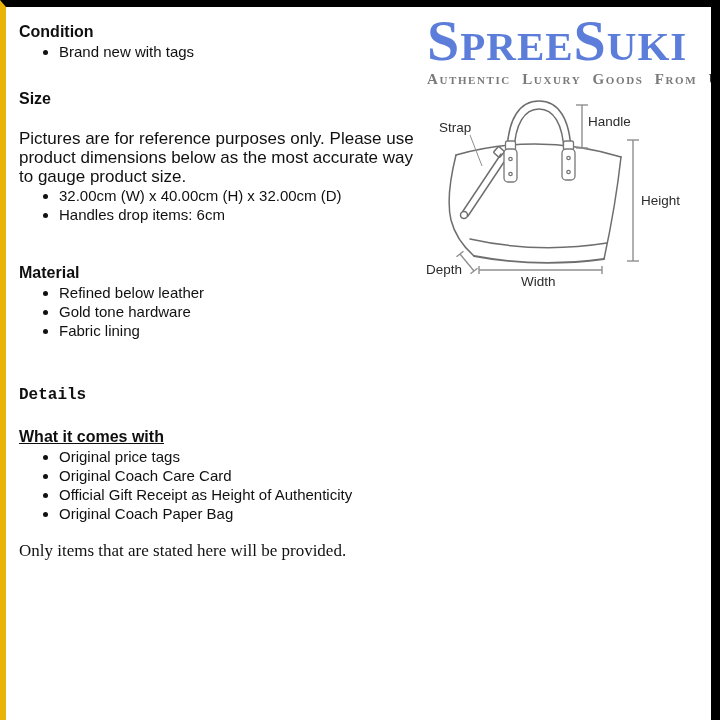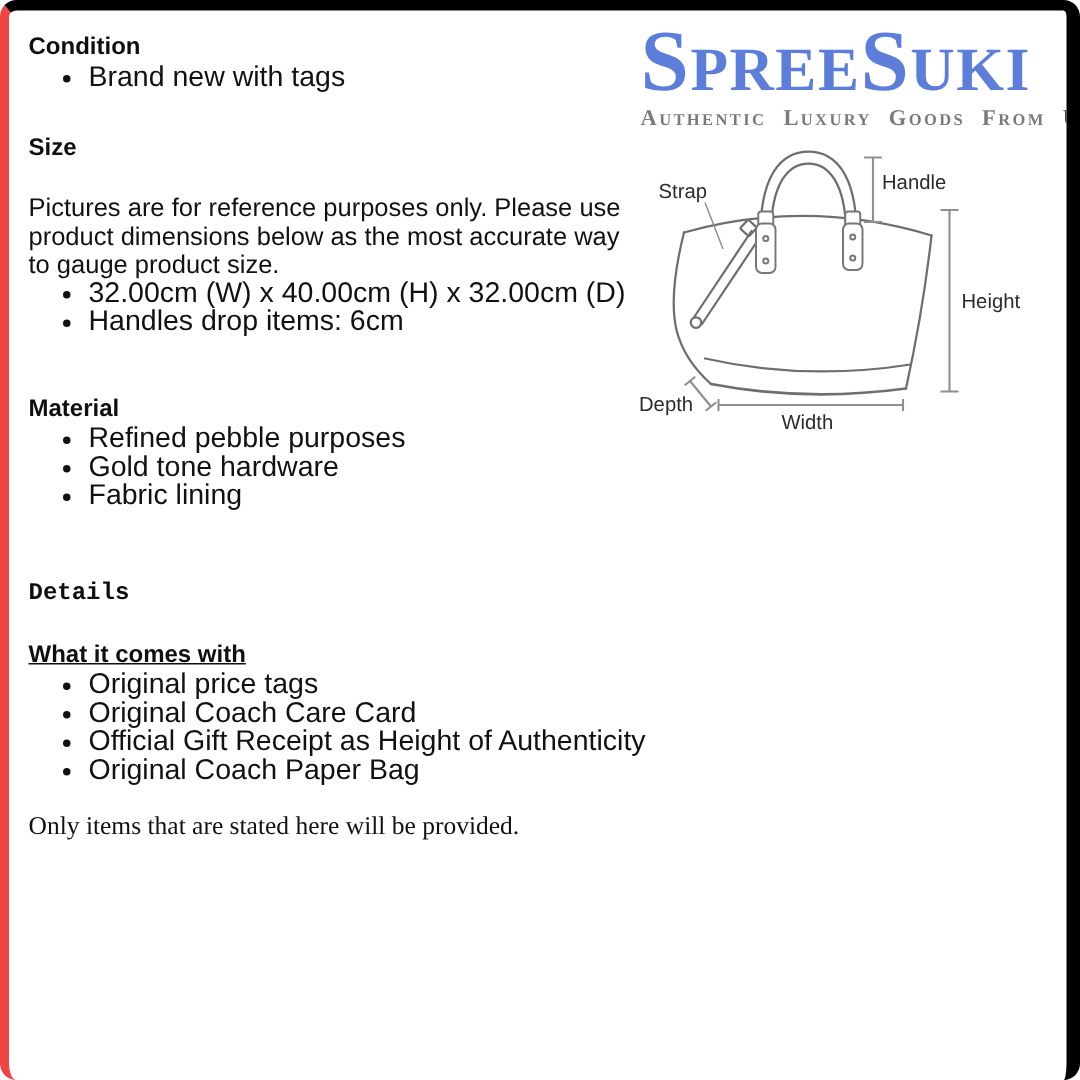--- a/index.html
+++ b/index.html
@@ -3,26 +3,25 @@
 <meta charset="utf-8">
 <style>
   * { box-sizing: border-box; }
   html, body { margin: 0; padding: 0; background: #ffffff; }
   #page {
     position: relative;
     width: 720px;
     height: 720px;
     background: #ffffff;
     border-top: 7px solid #000;
-    border-left: 6px solid #ef4444;
+    border-left: 6px solid #eab308;
     border-right: 9px solid #000;
     overflow: hidden;
     font-family: "Liberation Sans", sans-serif;
     color: #111111;
-    border-radius: 11px;
   }
   
   .content {
     position: absolute;
     left: 0; top: 0;
     width: 560px;
     padding: 15px 0 0 13px;
   }
   .section-heading {
     font-size: 16px;
@@ -36,21 +35,21 @@
     line-height: 19px;
     margin: 0;
   }
   .para { max-width: 402px; }
   ul.bullets {
     margin: 0;
     padding: 0 0 0 40px;
     list-style: disc;
   }
   ul.bullets li {
-    font-size: 19px;
+    font-size: 15px;
     line-height: 19px;
   }
   
   .mt21 { margin-top: 21px; }
   .mt28 { margin-top: 28px; }
   .mt20 { margin-top: 20px; }
   .mt23 { margin-top: 23px; }
   .mt39 { margin-top: 39px; }
   .mt45 { margin-top: 45px; font-family: Liberation Mono, monospace; }
   .mt22 { margin-top: 22px; text-decoration: underline; }
@@ -113,21 +112,21 @@
 
     <div class="section-heading mt28">Size</div>
     <p class="body-text para mt20">Pictures are for reference purposes only. Please use product dimensions below as the most accurate way to gauge product size.</p>
     <ul class="bullets mt23">
       <li>32.00cm (W) x 40.00cm (H) x 32.00cm (D)</li>
       <li>Handles drop items: 6cm</li>
     </ul>
 
     <div class="section-heading mt39">Material</div>
     <ul class="bullets mt21">
-      <li>Refined pebble purposes</li>
+      <li>Refined below leather</li>
       <li>Gold tone hardware</li>
       <li>Fabric lining</li>
     </ul>
 
     <div class="section-heading mt45">Details</div>
 
     <div class="section-heading mt22">What it comes with</div>
     <ul class="bullets mt21">
       <li>Original price tags</li>
       <li>Original Coach Care Card</li>

